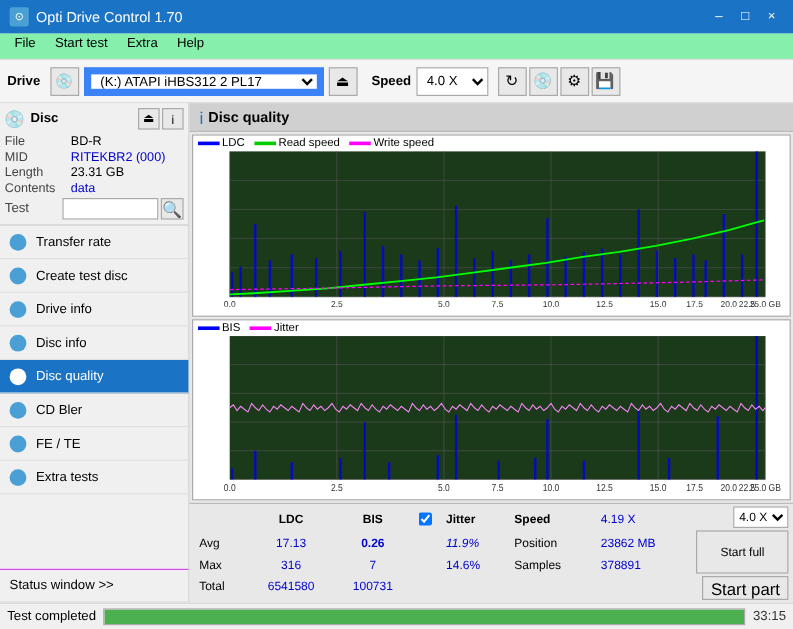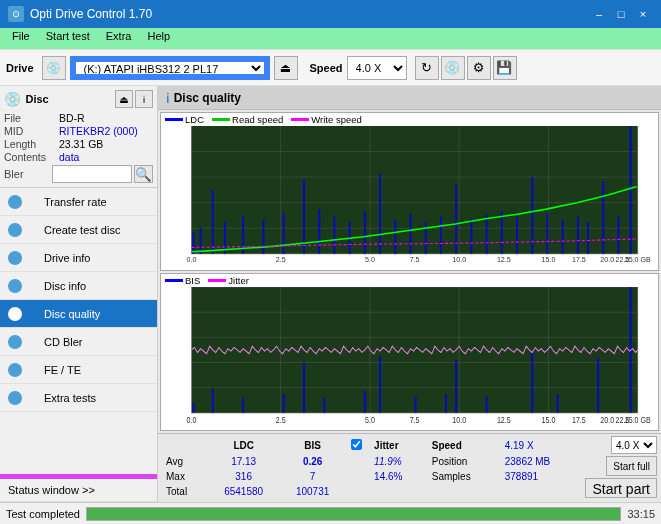--- a/index.html
+++ b/index.html
@@ -39,21 +39,21 @@
     .disc-title { font-weight: bold; font-size: 11px; }
     .disc-row { display: flex; align-items: center; margin-bottom: 1px; font-size: 10.5px; }
     .disc-row-label { width: 55px; color: #444; }
     .disc-row-value { color: #0000cc; font-weight: normal; }
     .disc-row-value.black { color: #000; }
     .label-row { display: flex; align-items: center; margin-top: 2px; }
     .label-input { height: 18px; border: 1px solid #aaa; width: 80px; font-size: 10px; }
     .label-search-btn { width: 20px; height: 18px; background: #e8e8e8; border: 1px solid #aaa; cursor: pointer; margin-left: 2px; }
     
     
-    .nav-item { height: 28px; display: flex; align-items: center; padding: 0 8px; gap: 22px; cursor: pointer; font-size: 11px; border-bottom: 1px solid #e0e0e0; }
+    .nav-item { height: 28px; display: flex; align-items: center; padding: 0 8px; gap: 8px; cursor: pointer; font-size: 11px; border-bottom: 1px solid #e0e0e0; }
     .nav-item.active { background: #1a73c4; color: white; }
     .nav-circle { width: 14px; height: 14px; border-radius: 50%; background: #888; display: flex; align-items: center; justify-content: center; }
     .nav-item.active .nav-circle { background: white; }
     
     
     .content { flex: 1; display: flex; flex-direction: column; background: #e8e8e8; }
     
     
     .quality-header { background: #d0d0d0; height: 24px; display: flex; align-items: center; padding: 0 8px; gap: 4px; border-bottom: 1px solid #bbb; }
     .quality-icon { color: #1a73c4; font-size: 14px; }
@@ -61,21 +61,21 @@
     
     
     .charts-area { flex: 1; display: flex; flex-direction: column; padding: 2px; gap: 2px; }
     
     
     .chart-container { flex: 1; background: white; border: 1px solid #aaa; position: relative; overflow: hidden; }
     
     
     .chart-svg { width: 100%; height: 100%; }
     
-    .start-full-btn { background: #e8e8e8; border: 1px solid #aaa; font-size: 10px; cursor: pointer; padding: 2px 6px; height: 20px; }
+    .start-full-btn { background: #e8e8e8; border: 1px solid #aaa; font-size: 10px; cursor: pointer; padding: 2px 19px; height: 36px; }
     .start-part-btn { background: #e8e8e8; border: 1px solid #aaa; font-size: 14px; cursor: pointer; padding: 2px 6px; height: 20px; }
     
     
     .statusbar { height: 22px; background: #f0f0f0; border-top: 1px solid #ccc; display: flex; align-items: center; padding: 0 6px; gap: 6px; font-size: 11px; }
     .status-text { flex: 0 0 auto; }
     .progress-bar-container { flex: 1; height: 14px; background: #ddd; border: 1px solid #aaa; overflow: hidden; }
     .progress-bar-fill { height: 100%; background: #4caf50; width: 100%; }
     .time-text { flex: 0 0 auto; color: #333; }
     
     
@@ -156,21 +156,21 @@
       </div>
       <div class="disc-row">
         <span class="disc-row-label">Length</span>
         <span class="disc-row-value black">23.31 GB</span>
       </div>
       <div class="disc-row">
         <span class="disc-row-label">Contents</span>
         <span class="disc-row-value">data</span>
       </div>
       <div class="label-row">
-        <span class="disc-row-label">Bler</span>
+        <span class="disc-row-label">Test</span>
         <input class="label-input" type="text" value="" style="">
         <button class="label-search-btn">🔍</button>
       </div>
     </div>
 
     <div class="nav-item">
       <div class="nav-circle" style="background:#4a9fd4;"></div>
       <span>Transfer rate</span>
     </div>
     <div class="nav-item">
@@ -197,21 +197,21 @@
       <div class="nav-circle" style="background:#4a9fd4;"></div>
       <span>FE / TE</span>
     </div>
     <div class="nav-item">
       <div class="nav-circle" style="background:#4a9fd4;"></div>
       <span>Extra tests</span>
     </div>
 
     <div style="flex:1;"></div>
 
-    <div class="nav-item" style="border-top:5px solid #d946ef;">
+    <div class="nav-item" style="border-top:1px solid #d946ef;">
       <span>Status window &gt;&gt;</span>
     </div>
   </div>
 
   <div class="content">
 
     <div class="quality-header">
       <span class="quality-icon">ℹ</span>
       <span class="quality-title">Disc quality</span>
     </div>

